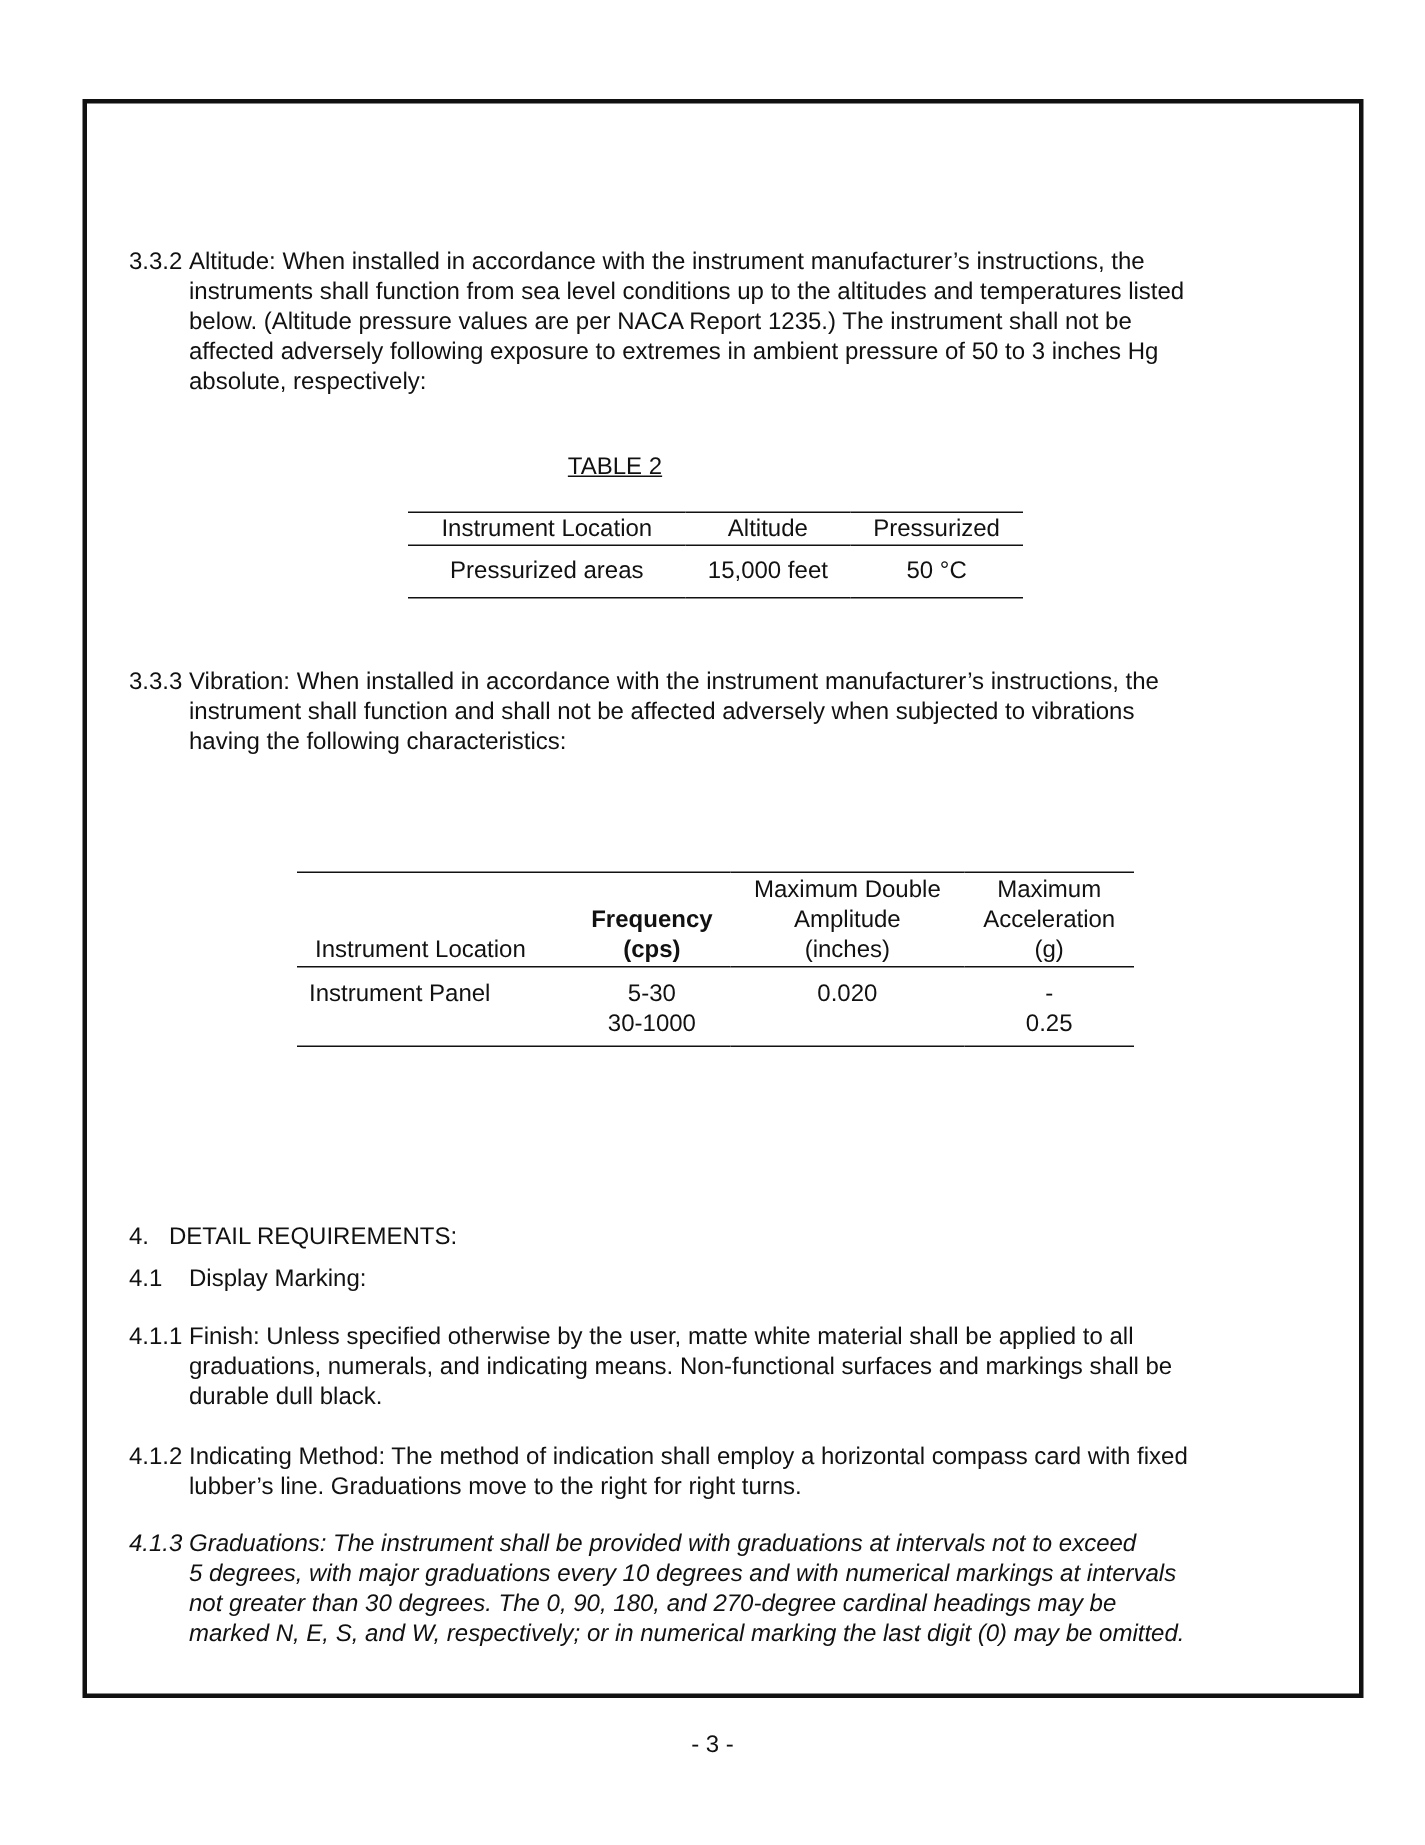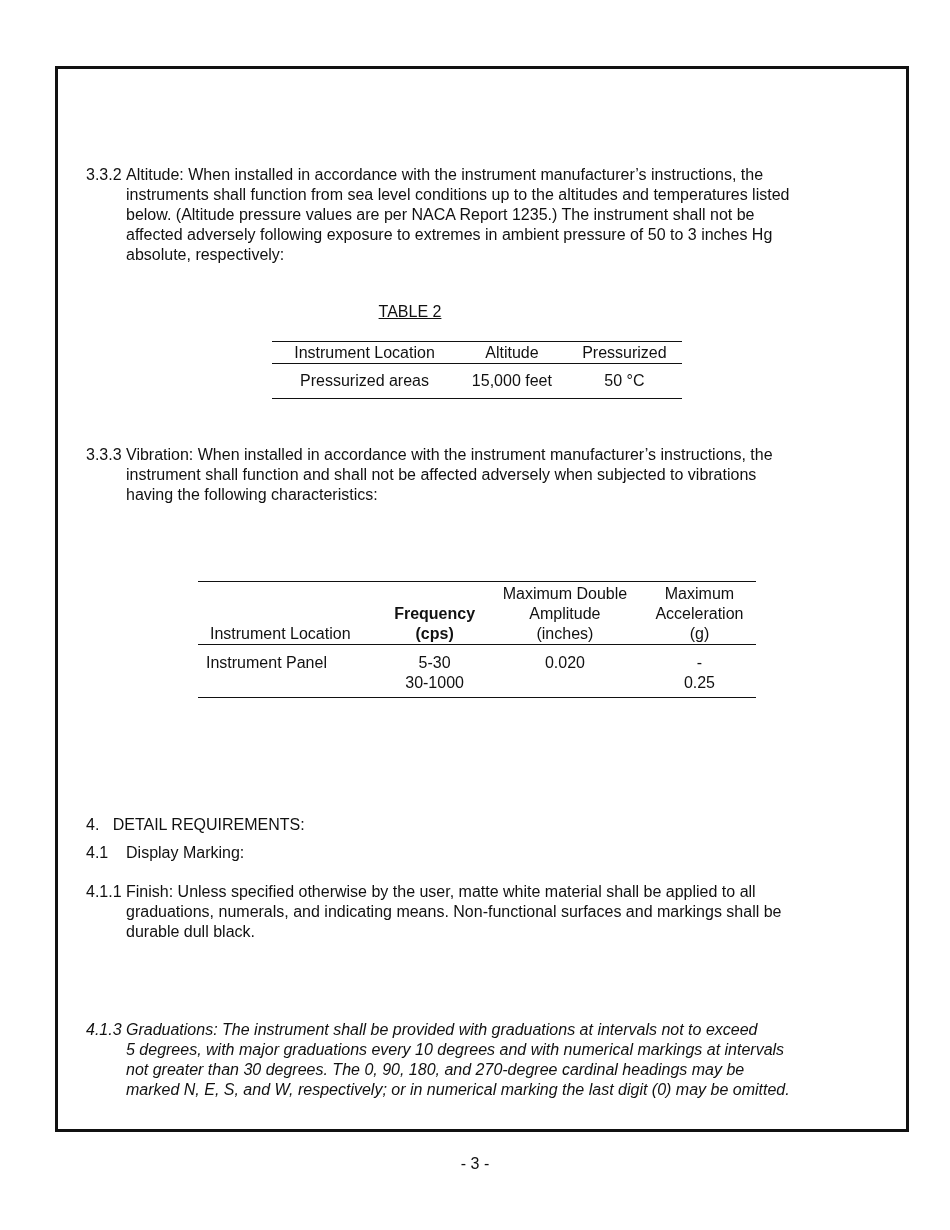--- a/index.html
+++ b/index.html
@@ -120,20 +120,25 @@
   <div class="heading" style="top:734px; white-space:pre;margin-top:12px;">4.   DETAIL REQUIREMENTS:</div>
   <div class="heading" style="top:774px; white-space:pre;">4.1    Display Marking:</div>
 
   <div class="para" style="top:813px;">
     <span class="num">4.1.1</span>
     <div class="body">Finish:  Unless specified otherwise by the user, matte white material shall be applied to all
 graduations, numerals, and indicating means.  Non-functional surfaces and markings shall be
 durable dull black.</div>
   </div>
 
+  <div class="para" style="top:893px;">
+    <span class="num">4.1.2</span>
+    <div class="body">Indicating Method:  The method of indication shall employ a horizontal compass card with fixed
+lubber’s line.  Graduations move to the right for right turns.</div>
+  </div>
 
   <div class="para" style="top:951px;font-style:italic;">
     <span class="num">4.1.3</span>
     <div class="body">Graduations:  The instrument shall be provided with graduations at intervals not to exceed
 5 degrees, with major graduations every 10 degrees and with numerical markings at intervals
 not greater than 30 degrees.  The 0, 90, 180, and 270-degree cardinal headings may be
 marked N, E, S, and W, respectively; or in numerical marking the last digit (0) may be omitted.</div>
   </div>
 </div>
 

